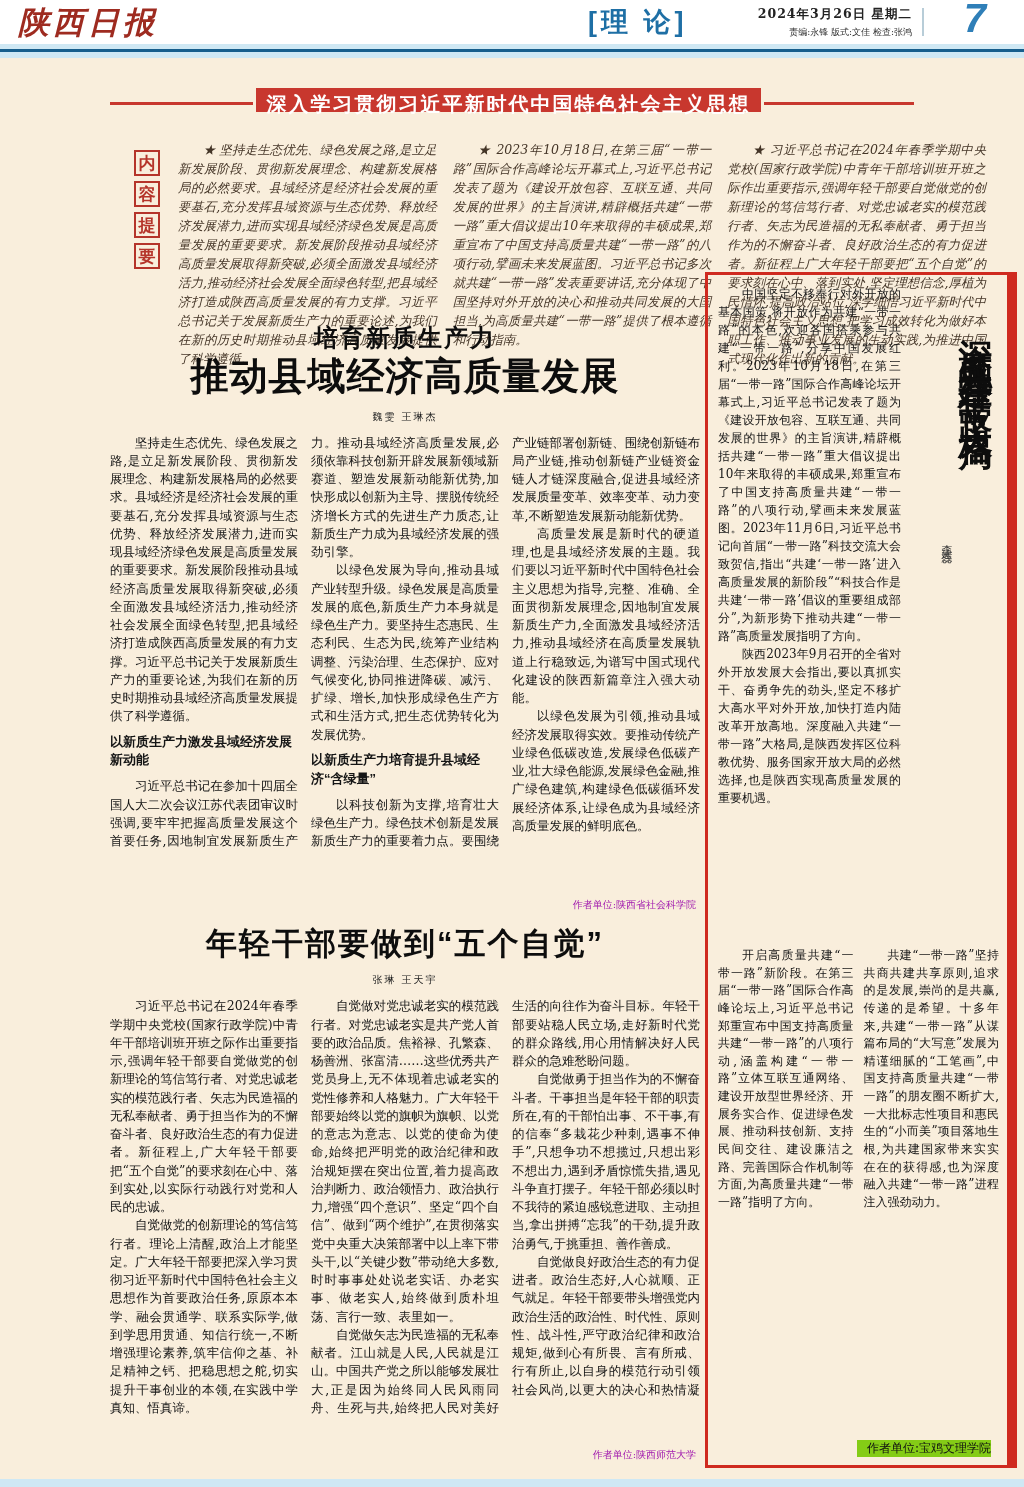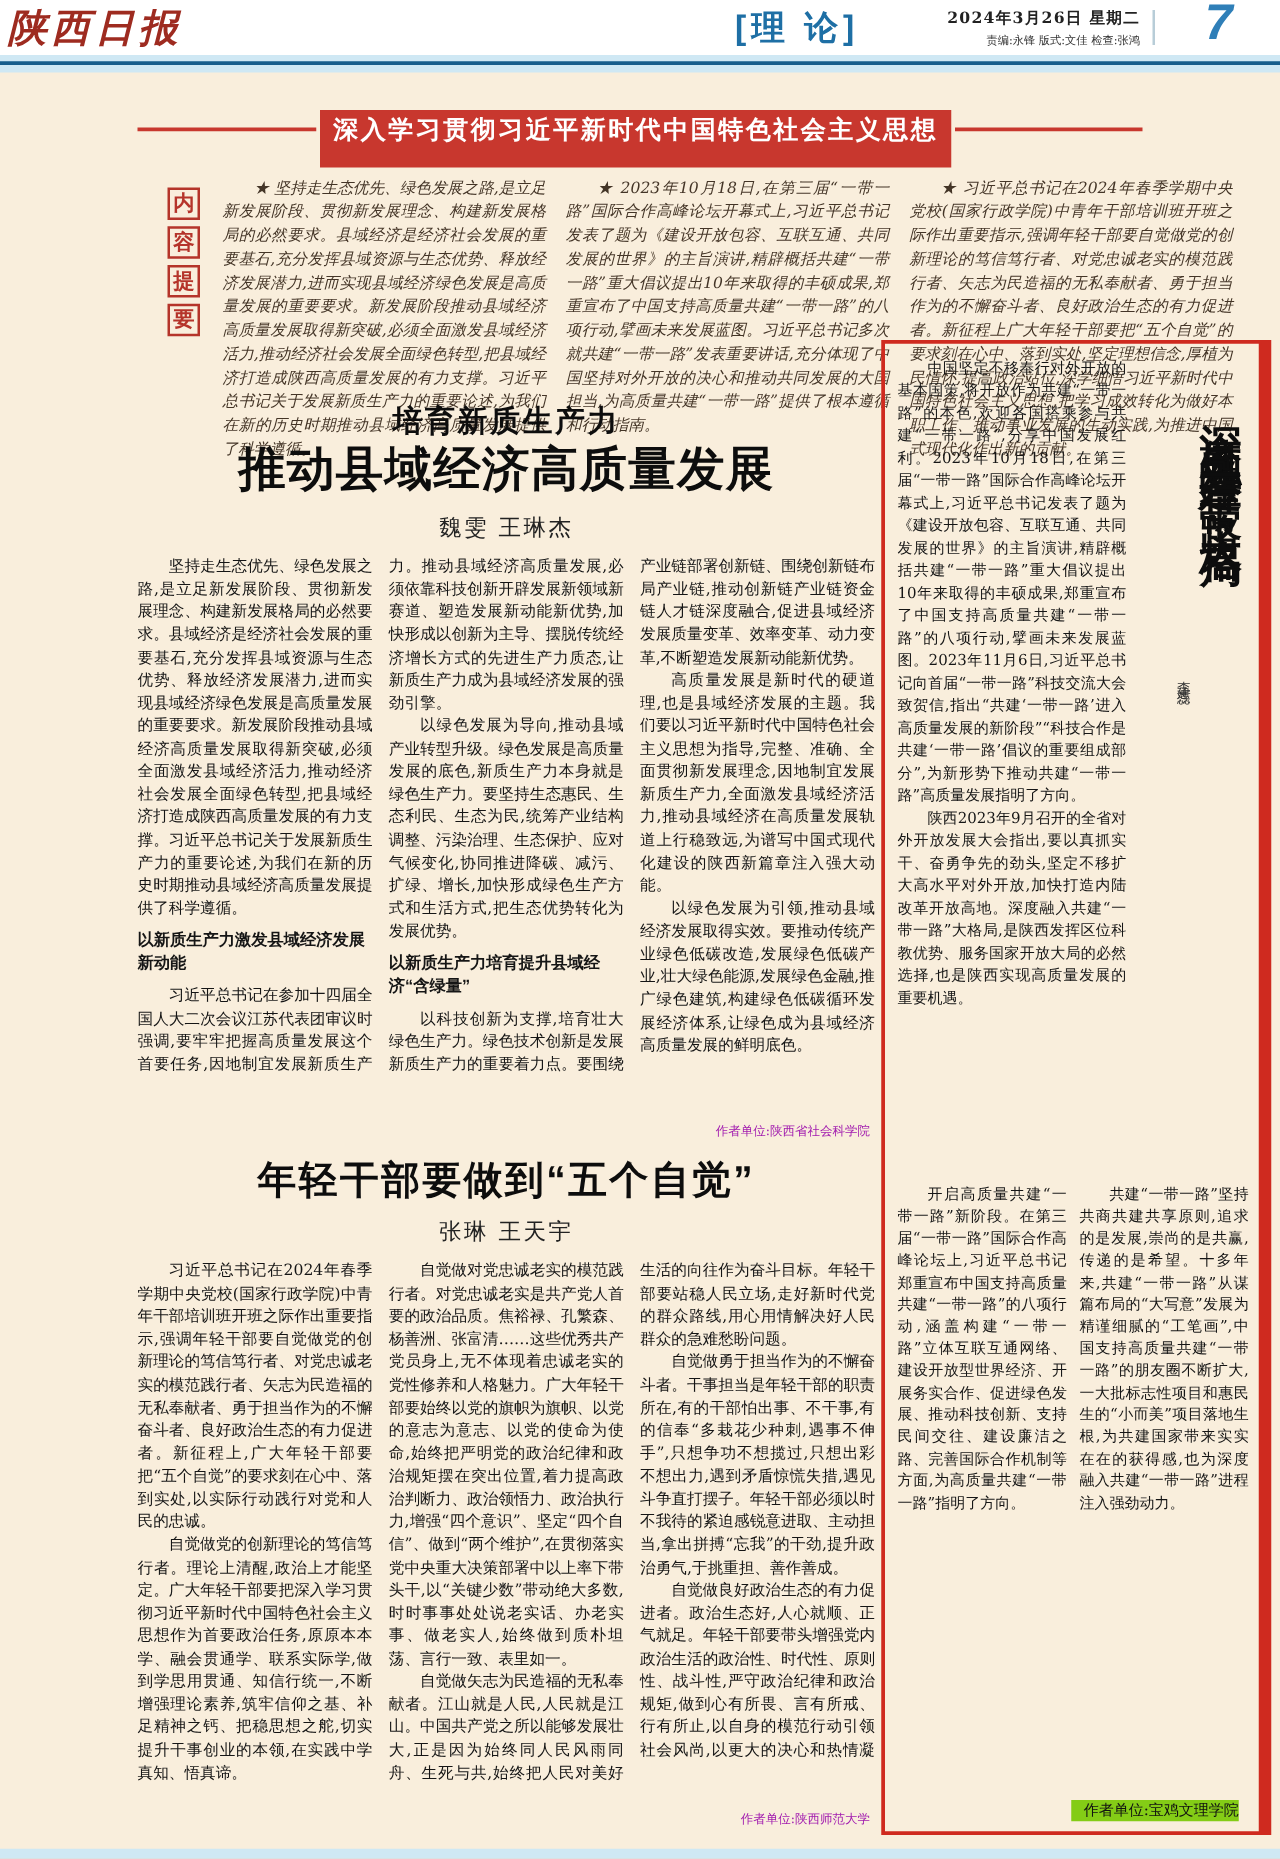--- a/index.html
+++ b/index.html
@@ -2,35 +2,35 @@
 <html><head>
 <meta charset="utf-8">
 <style>
   * { margin:0; padding:0; box-sizing:border-box; }
   body { background:#888; font-family:"DejaVu Serif", serif; }
   .sheet { position:relative; width:1024px; height:1487px; margin:0 auto;
            background:#f9eedc; overflow:hidden; }
 
   
   .masthead { position:absolute; top:0; left:0; width:1024px; height:44px; background:#ffffff; }
-  .logo { position:absolute; left:6px; top:2px; font-size:31px; font-weight:bold; font-style:italic;
+  .logo { position:absolute; left:18px; top:2px; font-size:31px; font-weight:bold; font-style:italic;
           color:#9e2b20; letter-spacing:4px; font-family:"DejaVu Serif", serif; }
   .section-name { position:absolute; left:588px; top:4px; font-size:27px; font-weight:bold;
           color:#1e6fa5; letter-spacing:4px; font-family:"Liberation Sans", sans-serif; }
   .dateblock { position:absolute; right:112px; top:6px; text-align:right; color:#222; }
   .dateblock .d1 { font-size:12.5px; font-weight:bold; letter-spacing:1px; }
   .dateblock .d2 { font-size:9px; margin-top:3px; color:#333; }
   .head-divider { position:absolute; right:100px; top:8px; width:2px; height:28px; background:#b8cdd8; }
   .pageno { position:absolute; right:38px; top:-4px; font-size:40px; font-weight:bold; font-style:italic;
             color:#2f7fb8; font-family:"Liberation Sans", sans-serif; }
   .head-band { position:absolute; top:44px; left:0; width:1024px; height:14px; background:#cfe8f4; }
   .head-band-line { position:absolute; top:49px; left:0; width:1024px; height:3px; background:#175e8c; }
 
   
-  .banner { position:absolute; left:256px; top:88px; width:505px; height:46px; background:#c8372e;
+  .banner { position:absolute; left:256px; top:88px; width:505px; height:24px; background:#c8372e;
             color:#fff; font-family:"Liberation Sans", sans-serif; font-weight:bold; font-size:20px;
             letter-spacing:2px; text-align:center; line-height:33px; }
   .banner-line { position:absolute; top:102px; height:3px; background:#c8372e; }
   .banner-line.left { left:110px; width:143px; }
   .banner-line.right { left:764px; width:150px; }
 
   
   .summary-label { position:absolute; left:134px; top:150px; width:28px; }
   .summary-label span { display:block; width:26px; height:26px; margin-bottom:5px; border:2px solid #b5342a;
             color:#b5342a; font-weight:bold; font-size:17px; line-height:23px; text-align:center; background:#f9eedc; }
@@ -39,21 +39,21 @@
             text-align:justify; text-indent:2em; }
 
   
   .art { position:absolute; left:110px; width:590px; }
   .art1 { top:290px; height:622px; }
   .art2 { top:920px; height:542px; }
   .art-title { text-align:center; font-family:"Liberation Sans", sans-serif; font-weight:bold; color:#0d0d0d; }
   .art1 .t1 { font-size:24px; letter-spacing:2px; line-height:1.25;margin-top:33px; }
   .art1 .t2 { font-size:38px; letter-spacing:1px; line-height:1.25; }
   .art2 .t1 { font-size:31px; letter-spacing:2px; line-height:1.3; margin-top:4px; }
-  .byline { text-align:center; font-size:18px; color:#222; margin:9px 0 10px; letter-spacing:2px; }
+  .byline { text-align:center; font-size:10px; color:#222; margin:9px 0 10px; letter-spacing:2px; }
   .art-body { column-count:3; column-gap:13px; overflow:hidden; font-size:12.5px; line-height:1.46;
               text-align:justify; color:#151515; }
   .art1 .art-body { height:478px; }
   .art2 .art-body { height:428px; }
   .art-body p { text-indent:2em; }
   .art-body h3 { font-size:13px; font-weight:bold; text-align:left; margin:7px 0;
                  font-family:"Liberation Sans", sans-serif; }
   .attribution { position:absolute; right:4px; bottom:0; font-size:10px; color:#a21caf;
                  background:#f9eedc; padding-left:10px; }
 

